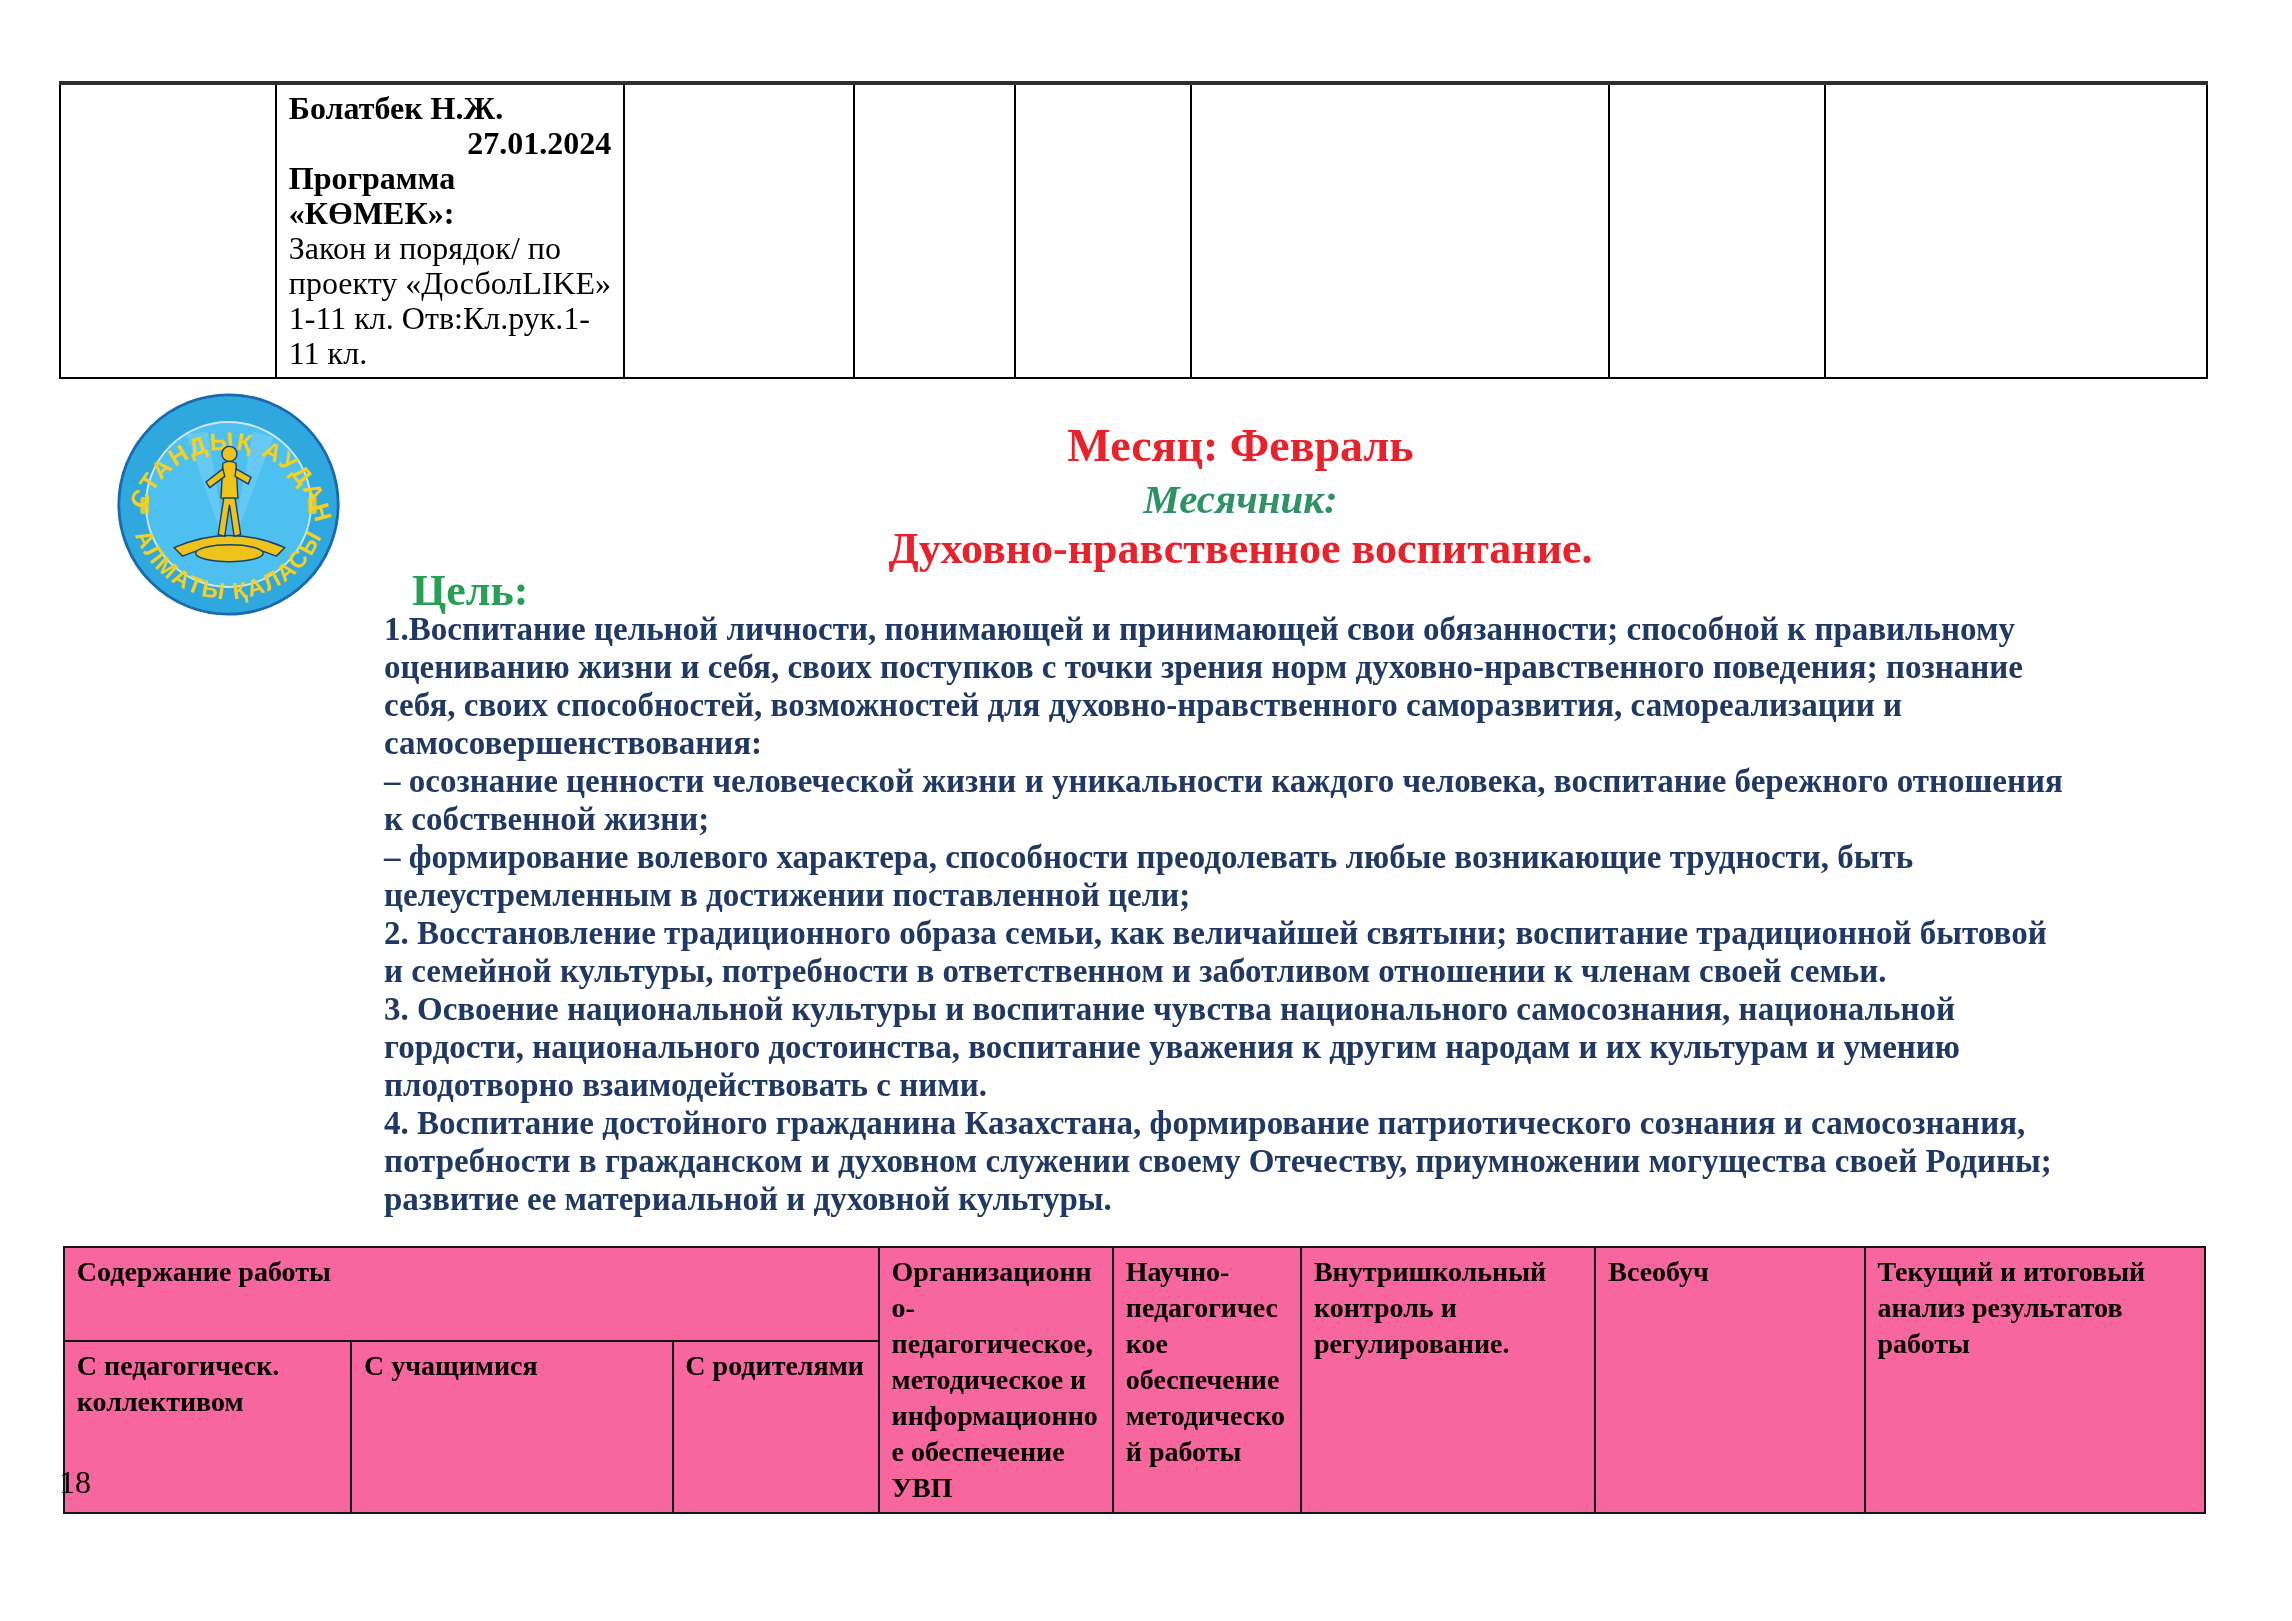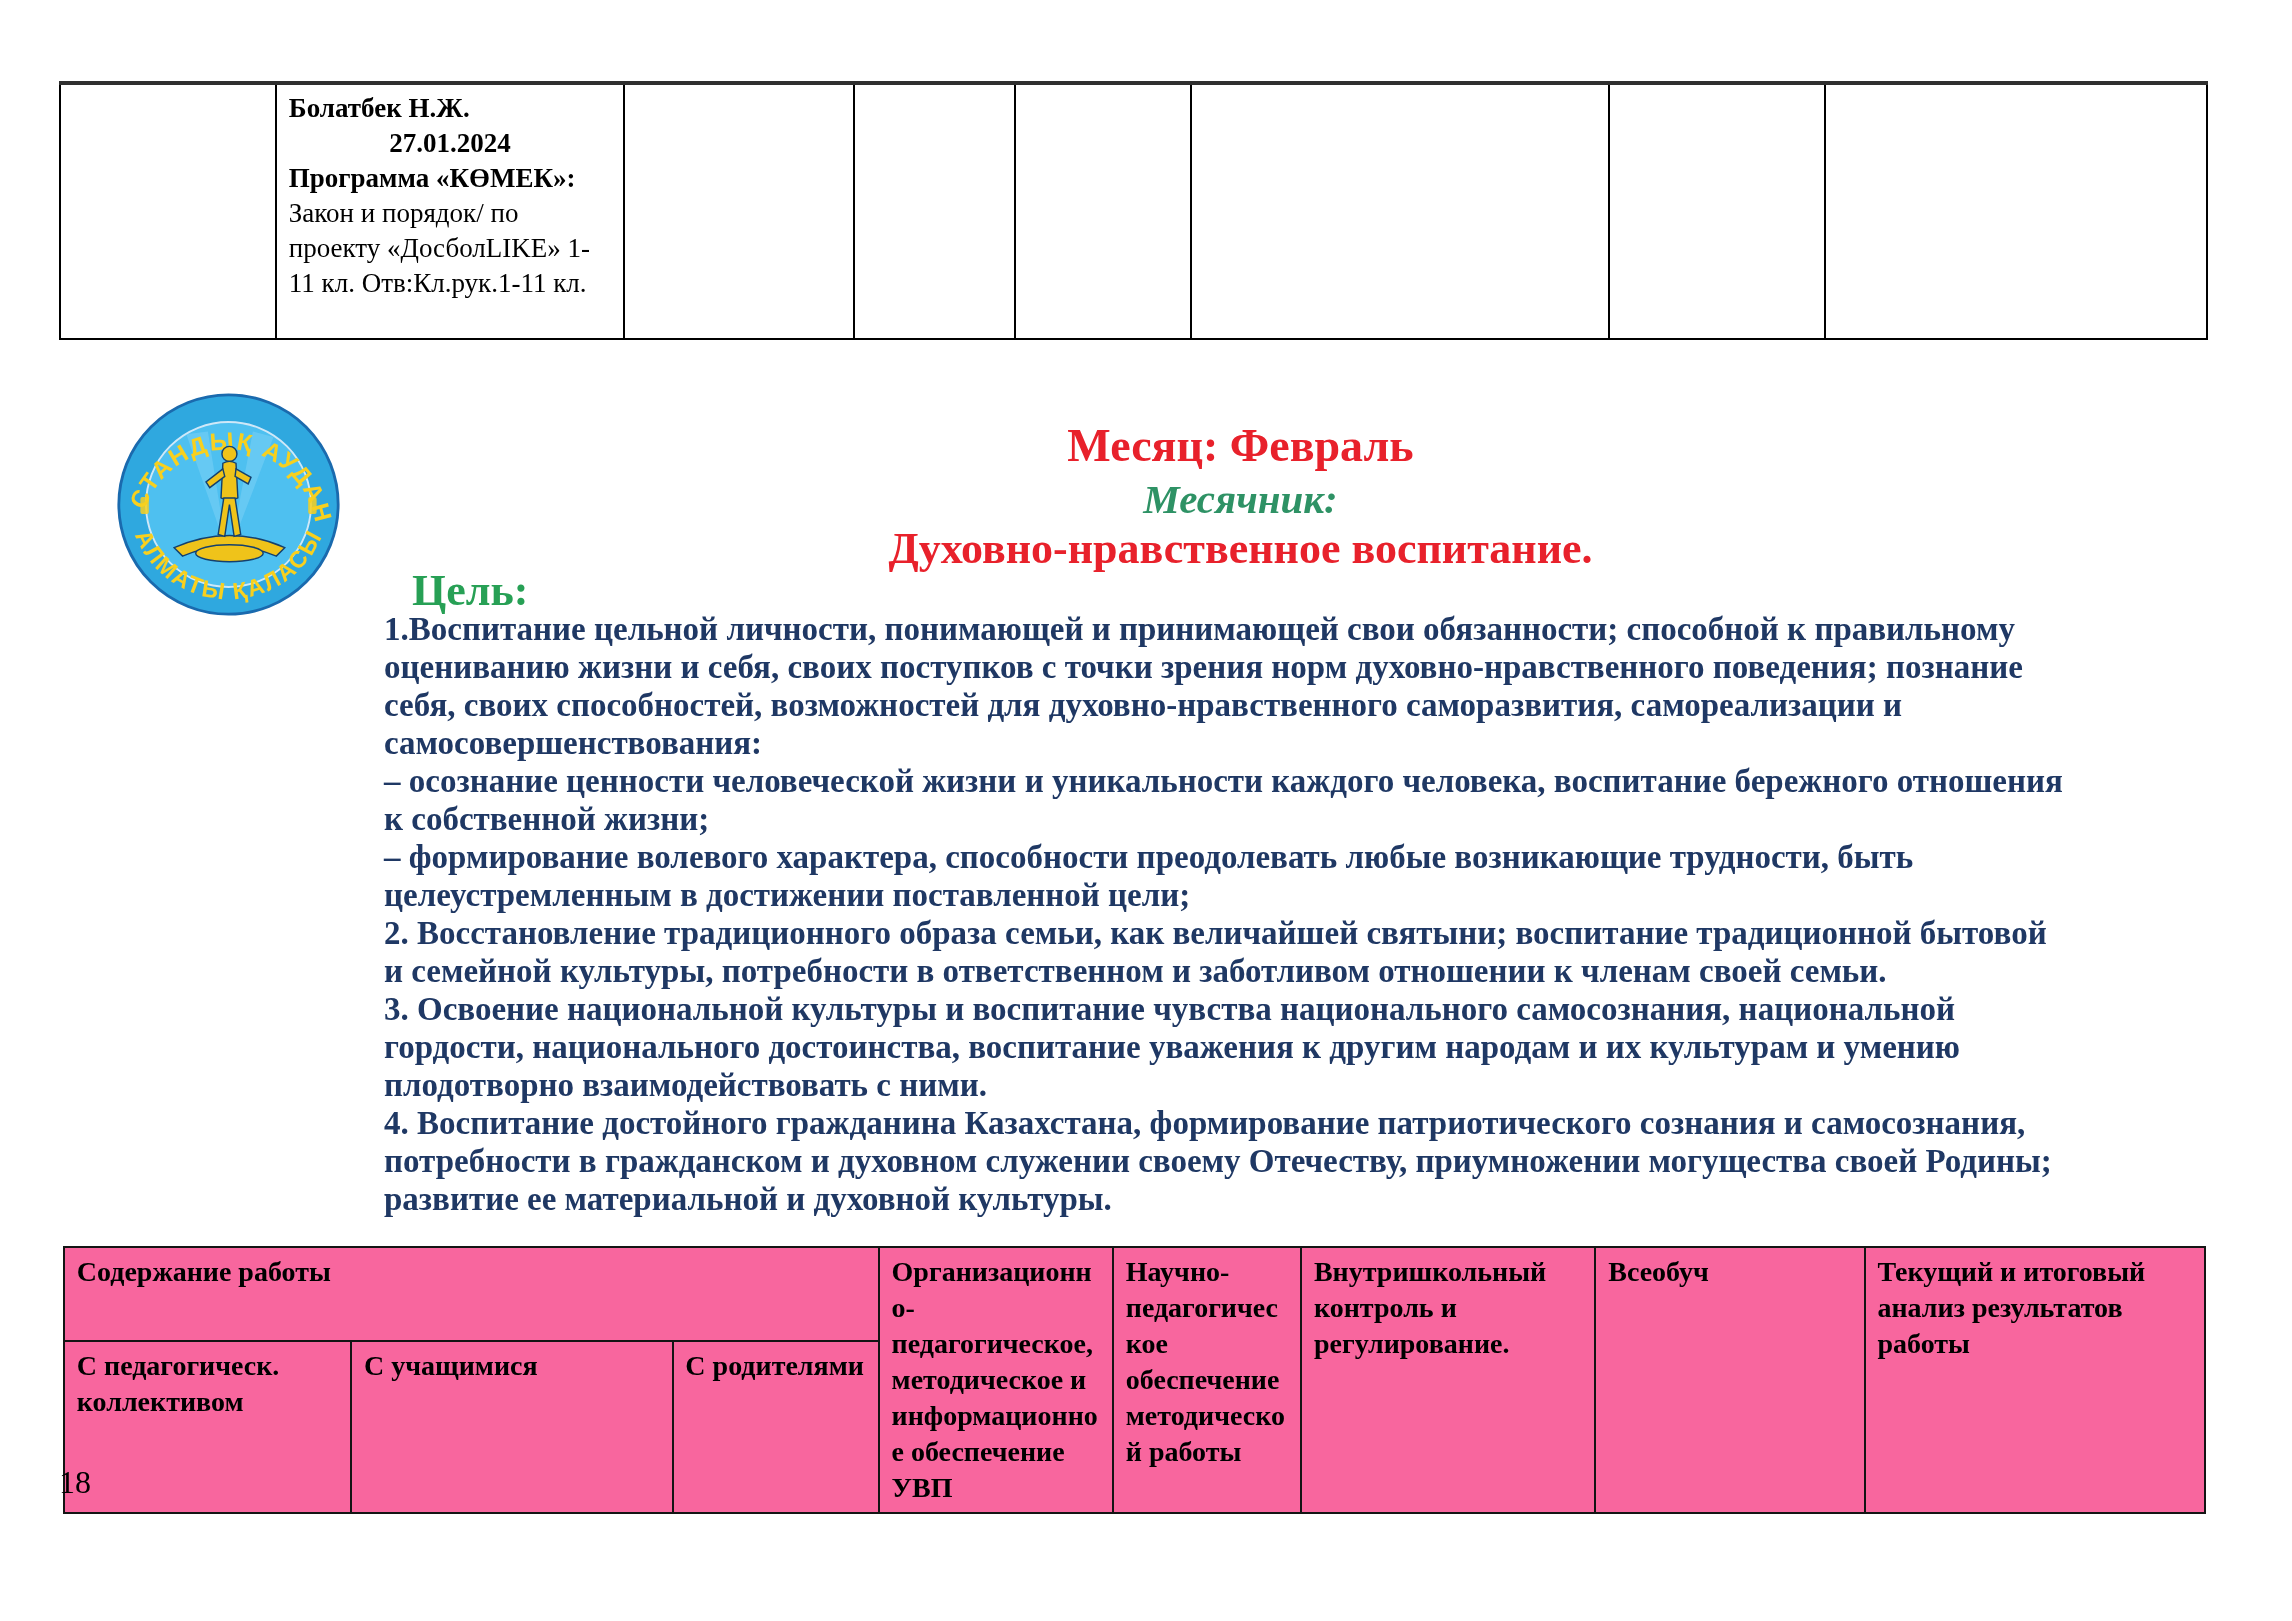--- a/index.html
+++ b/index.html
@@ -20,23 +20,23 @@
     width:2147px; height:259px;
     border-collapse:collapse;
     table-layout:fixed;
   }
   table.top-table td{
     border:2px solid #000;
     vertical-align:top;
     padding:5.9px 11.8px;
   }
   table.top-table{border-top:4.9px solid #2f2f2f;}
-  .staff-cell{font-size:27px;line-height:35px;}
+  .staff-cell{font-size:32px;line-height:35px;}
   .staff-cell .b{font-weight:bold;}
-  .staff-cell .date-line{text-align:center;font-weight:bold;}
+  .staff-cell .date-line{text-align:right;font-weight:bold;}
 
   
   .logo{position:absolute;left:116px;top:392px;width:225px;height:225px;}
 
   
   .h-center{position:absolute;left:384px;width:1681px;text-align:center;margin:16px;}
   .month-heading{top:404px;font-size:46px;font-weight:bold;color:#e8212b;line-height:1.15;}
   .monthly-heading{top:461px;font-size:41px;font-weight:bold;font-style:italic;color:#2e9265;line-height:1.1;}
   .theme-heading{top:508px;font-size:44px;font-weight:bold;color:#e8212b;line-height:1.15;}
   .goal-heading{position:absolute;left:404px;top:559px;margin:8px;font-size:44px;font-weight:bold;color:#27a055;line-height:1.1;}

